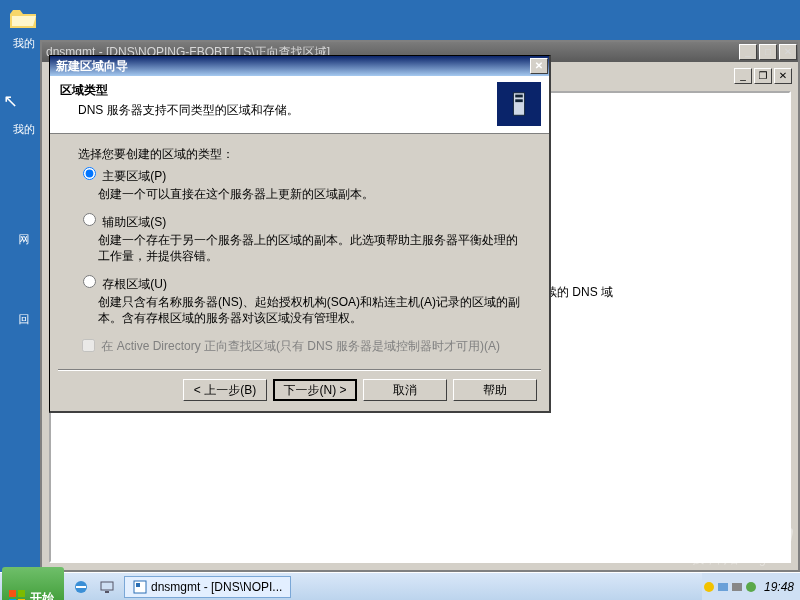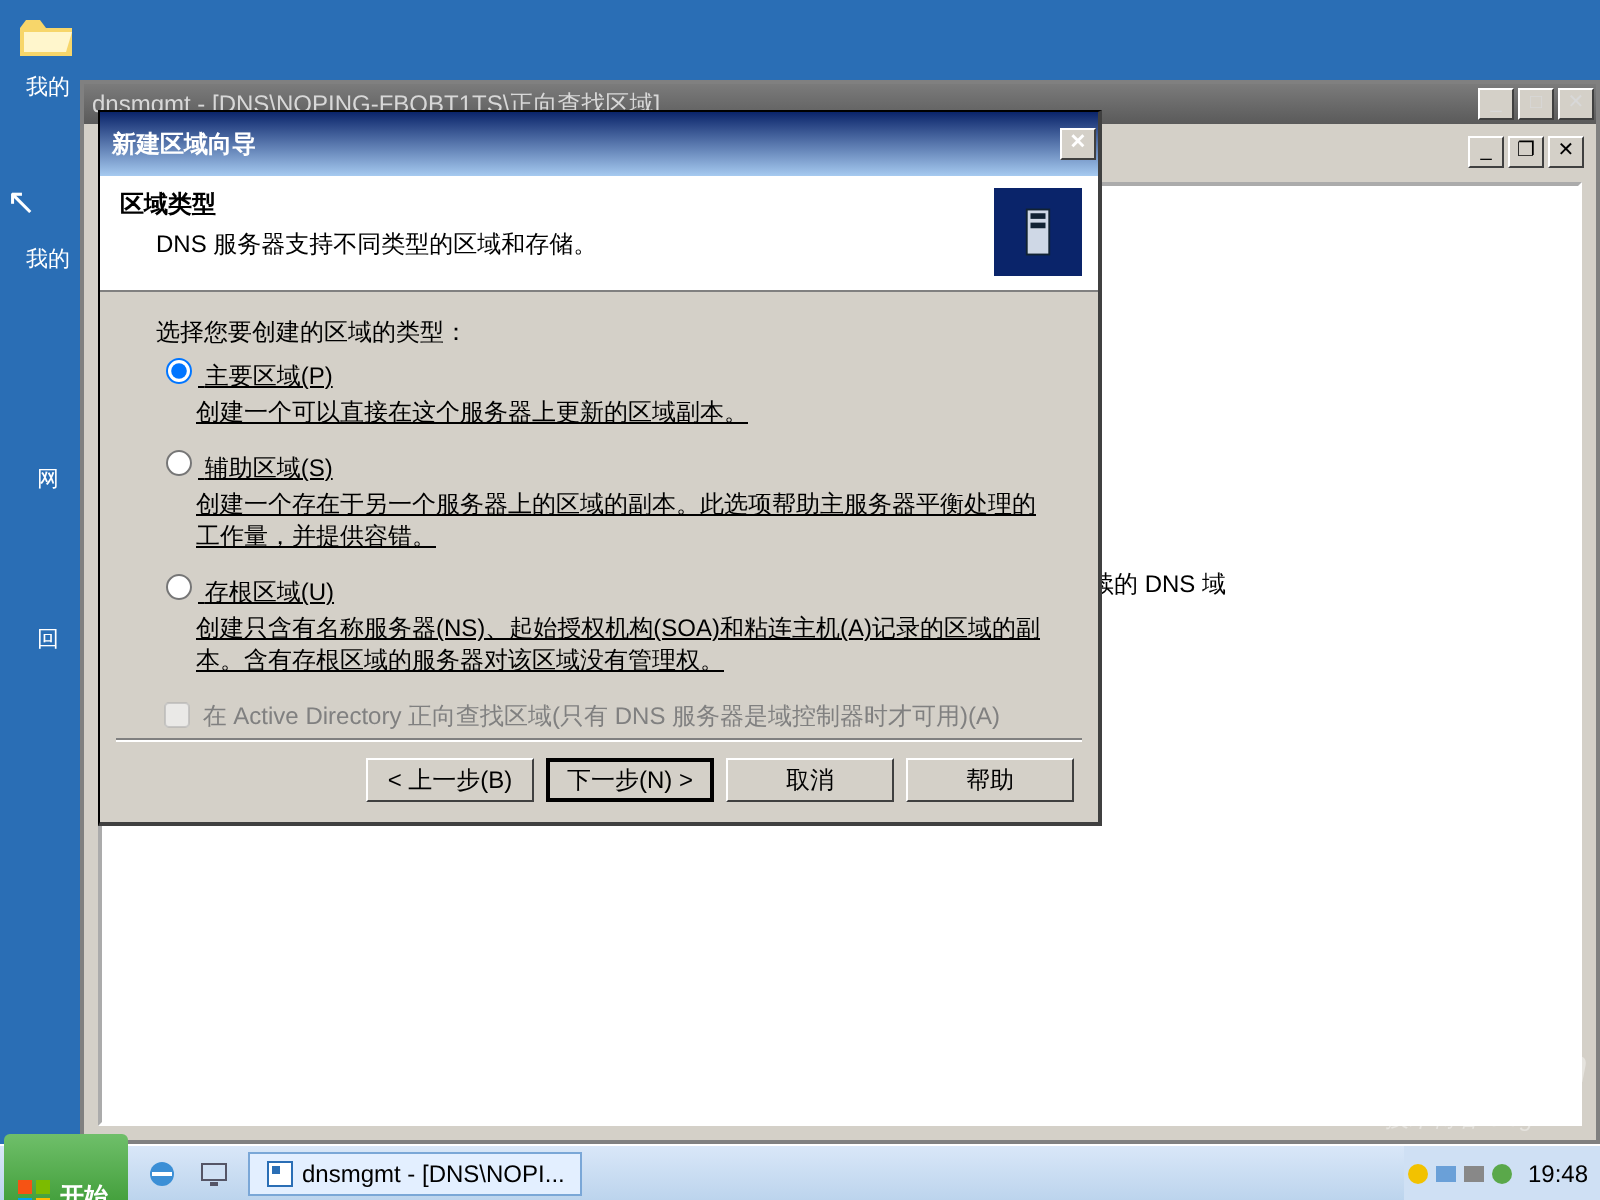--- a/index.html
+++ b/index.html
@@ -24,32 +24,32 @@
             background:#d4d0c8; font-size:10px; text-align:center; line-height:14px; cursor:pointer; }
   .inner-doc { position: absolute; left: 3px; top: 23px; right: 3px; bottom: 3px; background:#d4d0c8; }
   .doc-caps { position:absolute; right:2px; top:2px; display:flex; }
   .doc-body { position:absolute; left:4px; top:26px; right:4px; bottom:4px; border:2px inset #fff; background:#fff; }
   .right-text { position:absolute; left:350px; top:190px; right:6px; font-size:12px; color:#000; line-height:18px; }
 
   
   .wizard { position:absolute; left:49px; top:55px; width:502px; height:358px;
             border:1px solid #000; border-right:2px solid #404040; border-bottom:2px solid #404040;
             background:#d4d0c8; }
-  .wizard-title { height:32px; background:linear-gradient(#0a246a,#a6caf0); color:#fff; font-size:12px;
+  .wizard-title { height:20px; background:linear-gradient(#0a246a,#a6caf0); color:#fff; font-size:12px;
                   font-weight:bold; display:flex; align-items:center; padding-left:6px; }
   .wizard-title .caps { margin-left:auto; }
   .wiz-header { background:#fff; height:58px; border-bottom:1px solid #808080; position:relative; padding:6px 10px; }
   .wiz-header .h1 { font-size:12px; font-weight:bold; }
   .wiz-header .h2 { font-size:12px; margin-left:18px; margin-top:3px; }
   .wiz-icon { position:absolute; right:8px; top:6px; width:44px; height:44px;
               background:#0a246a; display:flex; align-items:center; justify-content:center; }
   .wiz-icon svg { width:30px; height:30px; }
   .wiz-body { padding:12px 28px 6px 28px; font-size:12px; color:#000; }
   .wiz-body p.lead { margin:0 0 1px 0; }
-  .radiogroup { margin-bottom:6px;text-decoration:underline; }
+  .radiogroup { margin-bottom:6px; }
   .radiogroup label { display:block; margin-bottom:1px; }
   .radiogroup .desc { margin-left:20px; line-height:16px; margin-bottom:8px; }
   .adcheck { margin-top:6px; color:#808080; }
   .adcheck input { position:relative; top:2px; }
   .wiz-buttons { position:absolute; bottom:10px; right:12px; display:flex; }
   .btn { width:84px; height:22px; margin-left:6px; font-size:12px;
          background:#d4d0c8; border:1px solid #fff; border-right-color:#404040; border-bottom-color:#404040;
          cursor:pointer; text-align:center; line-height:20px; }
   .btn.default { border:2px solid #000; line-height:18px; }
   .divider { position:absolute; left:8px; right:8px; bottom:40px; height:0; border-top:1px solid #808080; border-bottom:1px solid #fff; }
@@ -59,21 +59,21 @@
              background:linear-gradient(#d9e7f8,#bcd4ed); display:flex; align-items:center; font-size:12px;
              border-top:1px solid #fff; }
   .startbtn { height:40px; padding:0 10px 0 6px; margin:2px;
               background:linear-gradient(#6fbf6a,#3c9a34); color:#fff; font-weight:bold; border-radius:3px;
               display:flex; align-items:flex-end; cursor:pointer; }
   .startbtn svg { width:18px; height:18px; margin-right:4px; }
   .ql { width:22px; height:22px; margin-left:4px; border:1px solid transparent; display:flex; align-items:center; justify-content:center; cursor:pointer;}
   .taskbtn { height:22px; margin-left:6px; padding:0 8px; background:#e3efff; border:1px solid #7aa7d7;
              display:flex; align-items:center; cursor:pointer; }
   .tray { margin-left:auto; display:flex; align-items:center; padding-right:6px; height:100%; background:#cfe0f4; }
-  .tray span { margin-left:6px; }
+  .tray span { margin-left:6px;font-style:italic; }
   .watermark { position:absolute; right:6px; bottom:30px; color:rgba(255,255,255,.4); font-size:24px; font-style:italic;
                font-family:Arial; pointer-events:none; text-align:center; line-height:22px; }
   .watermark small { font-size:12px; }
   .cursor { position:absolute; left:3px; top:90px; font-size:18px; color:#fff; pointer-events:none; }
 </style>
 </head>
 <body>
 
 <div class="desktop-icon icon1">
   <svg viewBox="0 0 32 32">

